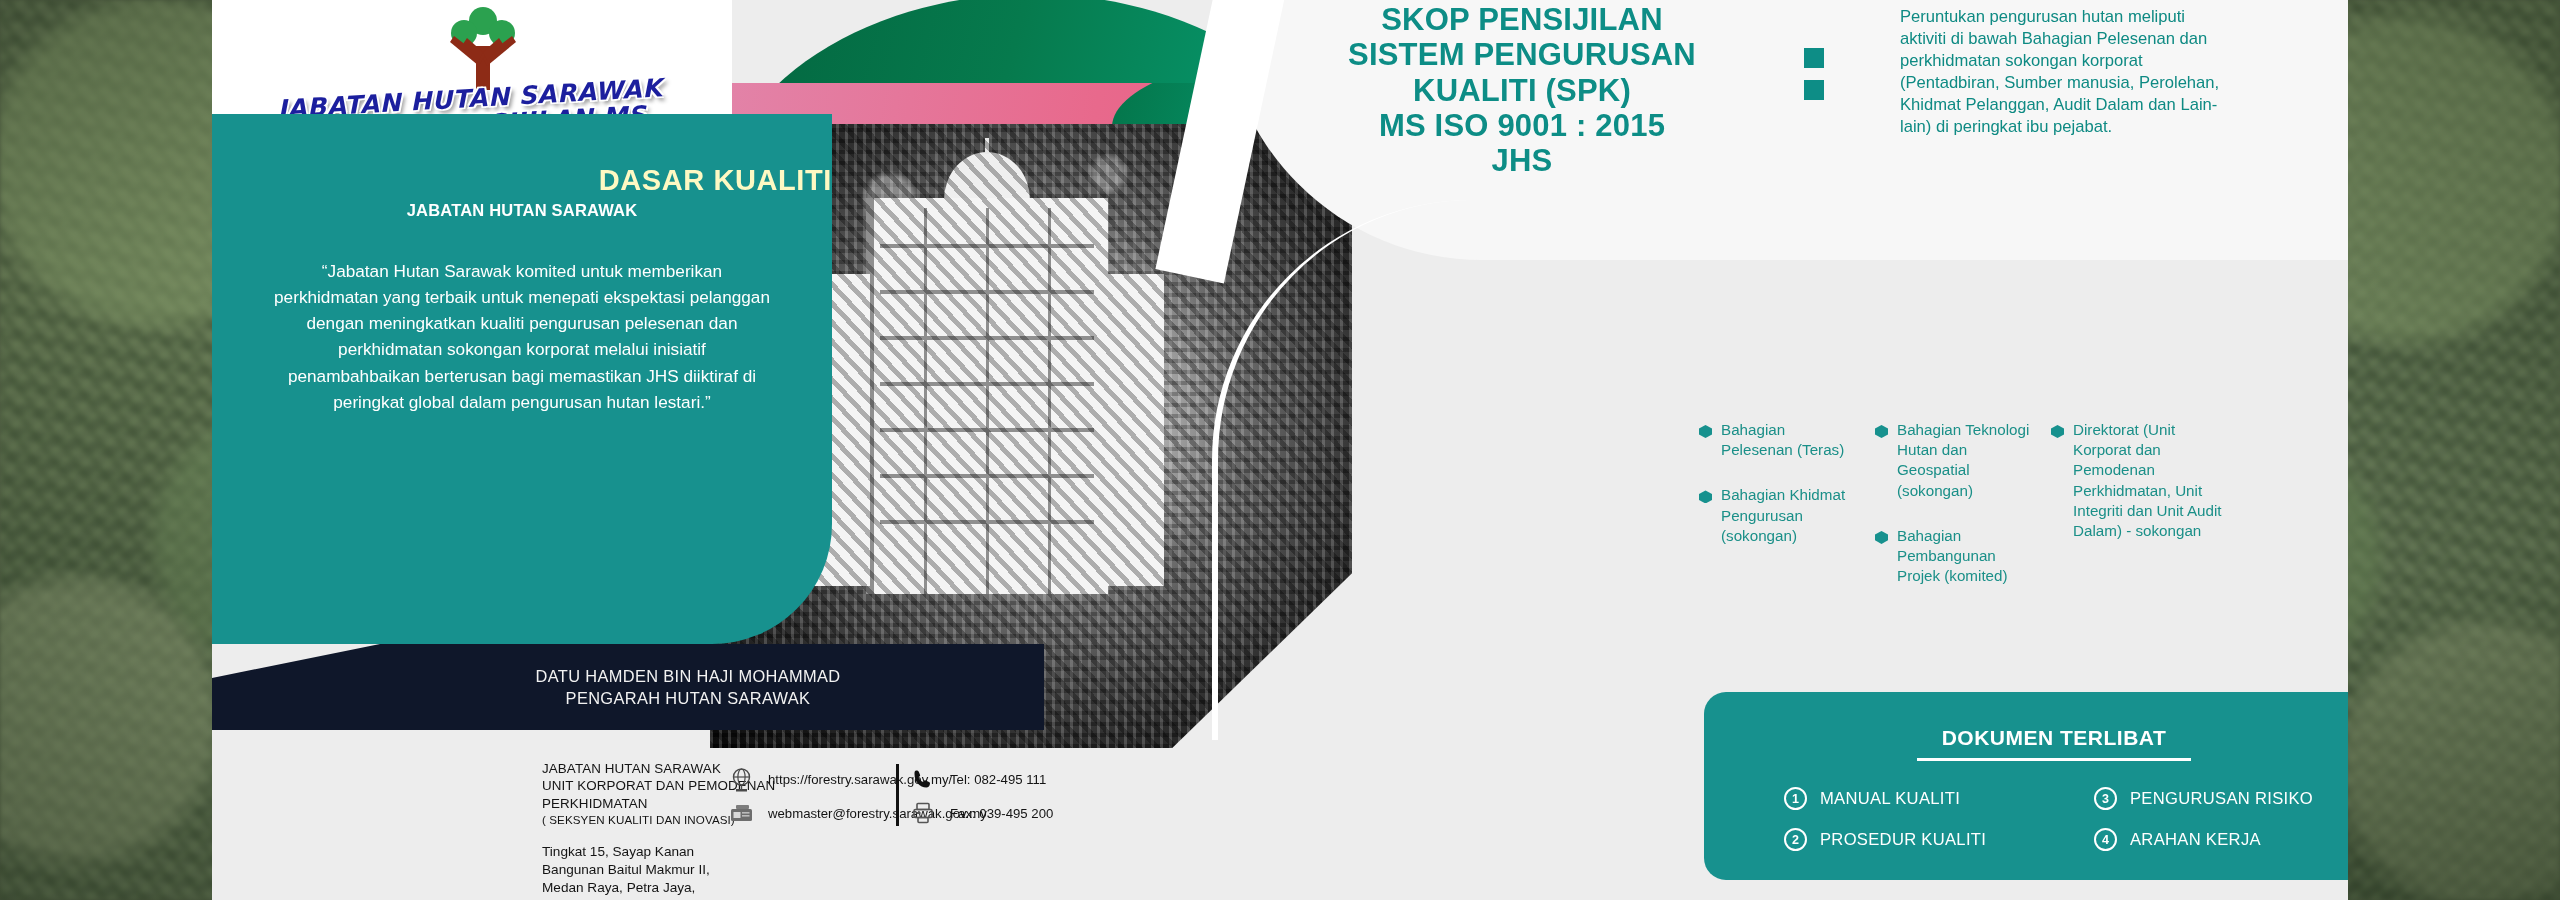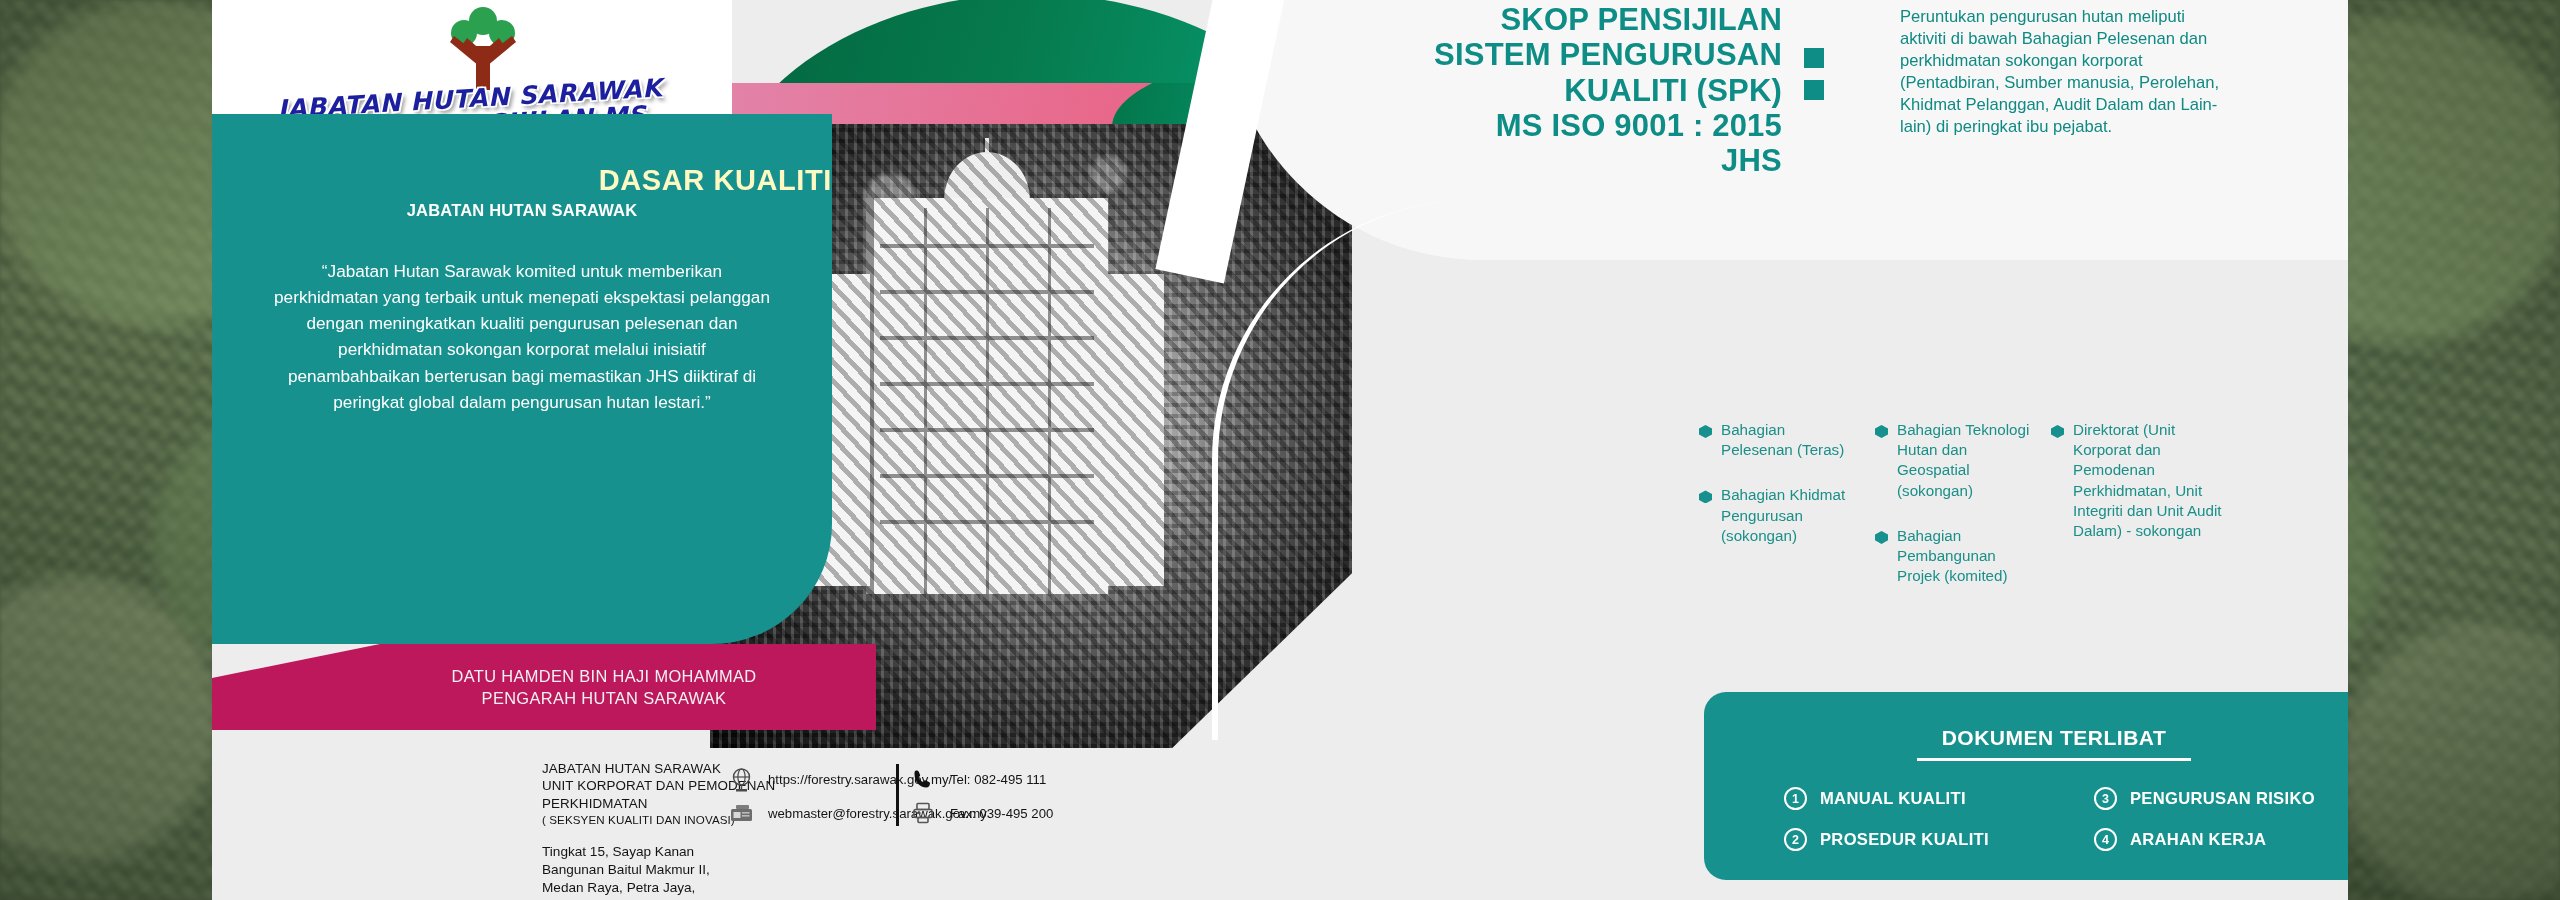--- a/index.html
+++ b/index.html
@@ -140,22 +140,22 @@
     text-align:center; color:#fff; margin-top:4px;
     font-size:16.5px; font-weight:bold; letter-spacing:.2px;
   }
   .dasar p{
     margin:38px 58px 0 58px; text-align:center; color:#fff;
     font-size:17.2px; line-height:1.52; font-weight:400;
   }
 
   
   .nameband{
-    position:absolute; left:0px; top:644px; width:664px; height:86px;
-    background:#be185d;
+    position:absolute; left:0px; top:644px; width:832px; height:86px;
+    background:#0f172a;
     clip-path:polygon(168px 0, 100% 0, 100% 100%, 0 100%, 0 34px);
   }
   .nameband div{
     color:#f2f2f2; text-align:center; font-size:16.4px; line-height:1.34;
     padding-top:22px; padding-left:120px; letter-spacing:.35px;
   }
 
   
   .footer{ position:absolute; left:0; top:744px; width:1180px; height:156px; }
   .addr{ position:absolute; left:330px; top:16px; color:#141414; }
@@ -166,21 +166,21 @@
   .contact{ position:absolute; left:512px; top:18px; }
   .crow{ display:flex; align-items:center; height:34px; }
   .crow .ic{ width:34px; display:flex; justify-content:center; }
   .crow .tx{ font-size:13.2px; color:#141414; margin-left:10px; white-space:nowrap; }
   .divider{ position:absolute; left:684px; top:20px; width:3px; height:62px; background:#111; }
   .contact2{ position:absolute; left:694px; top:18px; }
 
   
   .scope-title{
     position:absolute; left:1050px; top:2px; width:520px;
-    text-align:right; color:#0d8d86;
+    text-align:center; color:#0d8d86;
     font-size:31px; font-weight:bold; line-height:1.14; letter-spacing:.2px;
   }
   .eq{ position:absolute; left:1592px; top:48px; }
   .eq i{ display:block; width:20px; height:20px; background:#0d8d86; }
   .eq i+i{ margin-top:12px; }
 
   .scope-text{
     position:absolute; left:1688px; top:6px; width:330px;
     color:#0e8a83; font-size:16.6px; font-weight:normal; line-height:1.33;
   }
@@ -229,21 +229,21 @@
     letter-spacing:.5px; padding-top:34px;
   }
   .dok .ul{ width:274px; height:3px; background:#fff; margin:8px auto 0; }
   .dok .grid{ display:flex; flex-wrap:wrap; padding:26px 0 0 80px; }
   .dok .cell{ width:310px; display:flex; align-items:center; margin-bottom:18px; }
   .dok .num{
     width:23px; height:23px; border:2px solid #fff; border-radius:50%;
     color:#fff; font-size:12.5px; font-weight:bold;
     display:flex; align-items:center; justify-content:center; flex:0 0 23px;
   }
-  .dok .cl{ color:#fff; font-size:16.6px; font-weight:bold; margin-left:13px; letter-spacing:.3px; }
+  .dok .cl{ color:#fff; font-size:16.6px; font-weight:normal; margin-left:13px; letter-spacing:.3px; }
 </style>
 </head>
 <body>
 
 <div id="bg-photo"></div>
 <div id="bg-vignette"></div>
 
 <div id="poster">
 
   <div class="dome"></div>

